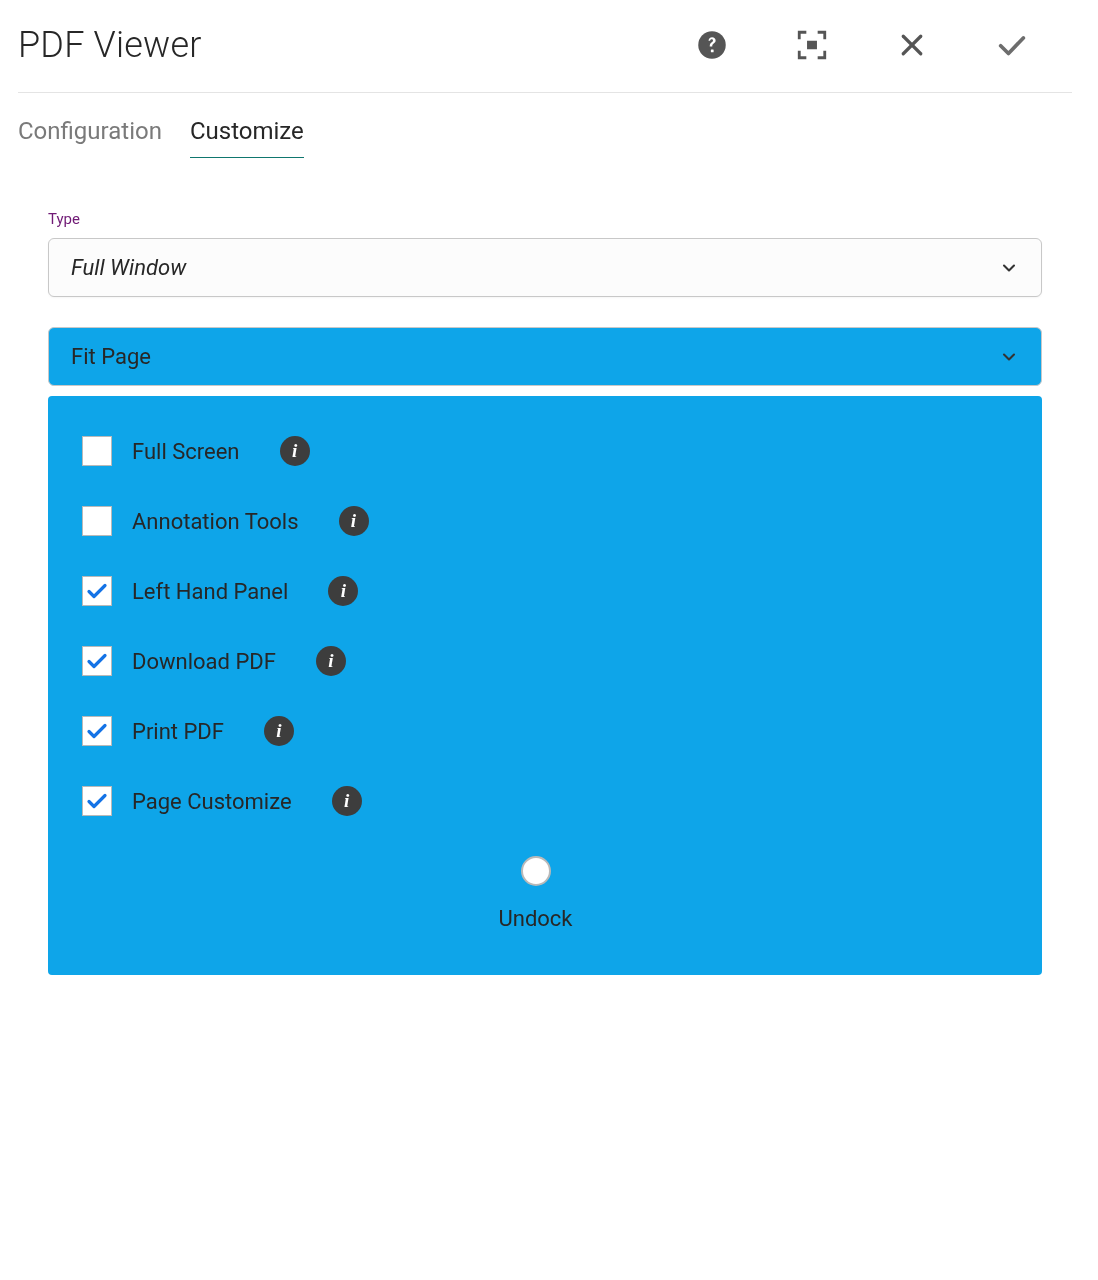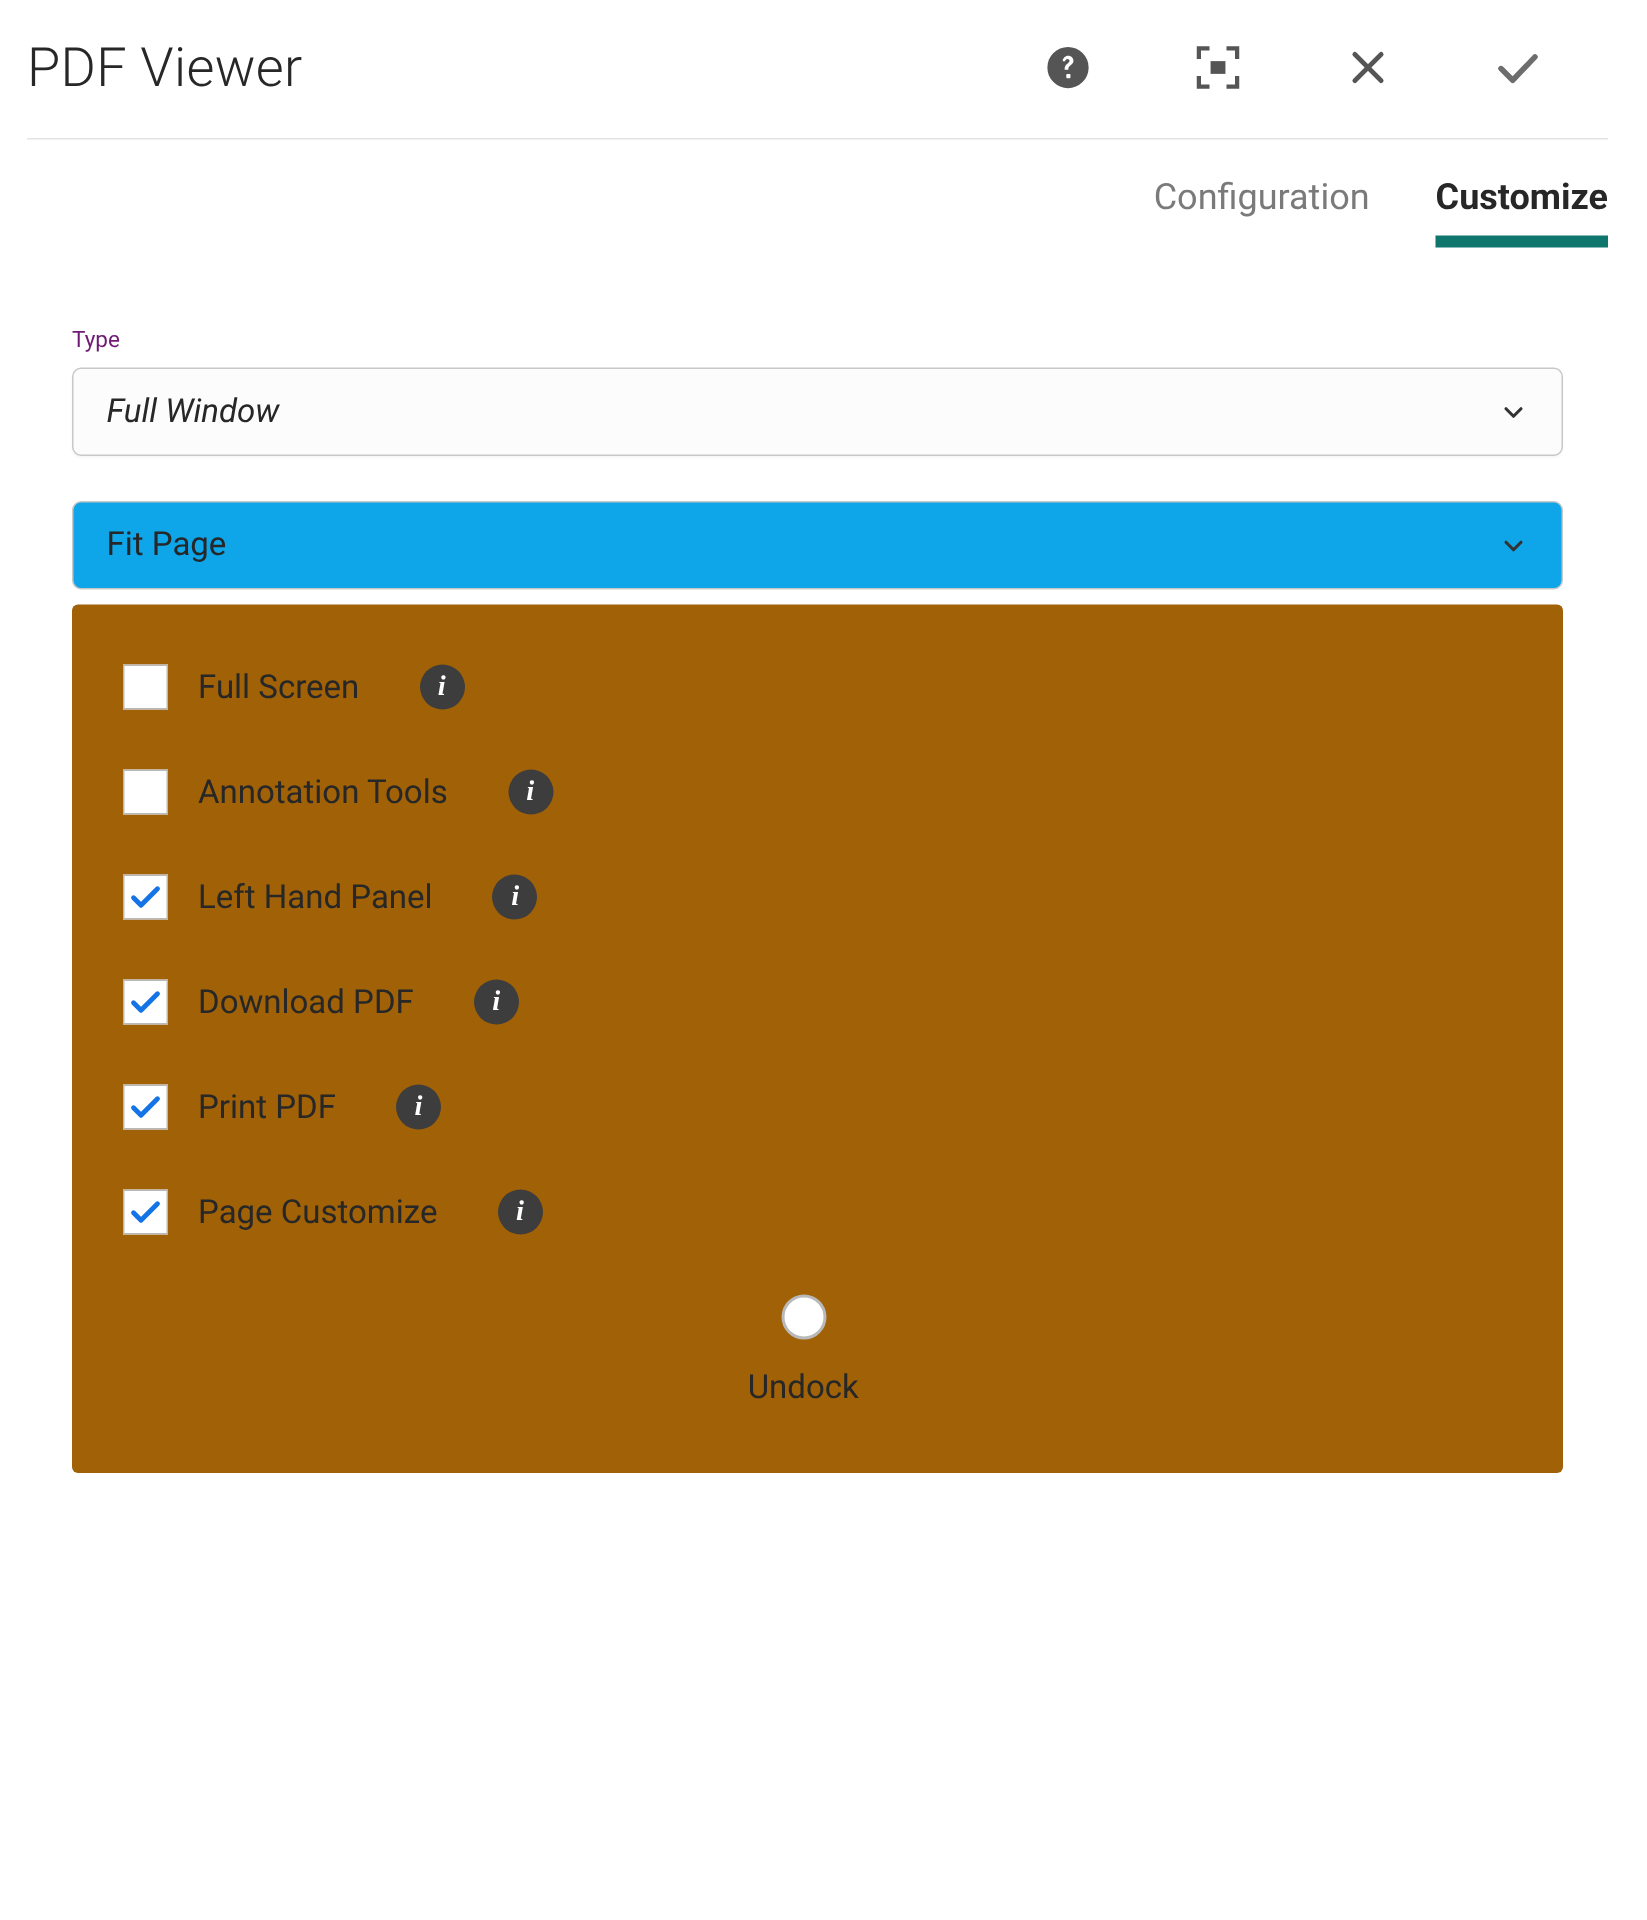--- a/index.html
+++ b/index.html
@@ -24,40 +24,40 @@
     display: flex; gap: 64px; align-items: center;
     padding-right: 42px;
   }
   .ic-btn {
     width: 36px; height: 36px; display:flex; align-items:center; justify-content:center;
     cursor: pointer; color:#555;
   }
   .rule { height:1px; background:#e4e4e4; margin: 0 18px; }
   
   .tabs {
-    display:flex; gap: 44px; padding: 24px 18px 0 18px; margin-bottom: 52px; justify-content: flex-end;
+    display:flex; gap: 28px; padding: 24px 18px 0 18px; margin-bottom: 52px;
   }
   .tab {
     font-size: 24px; color:#7a7a7a; padding-bottom: 12px; cursor:pointer;
   }
-  .tab.active { color:#272727; border-bottom: 8px solid #0f766e; font-weight: bold; }
+  .tab.active { color:#272727; border-bottom: 1px solid #0f766e; }
   
   .body { padding: 0 48px; }
   .field { margin-bottom: 30px; }
   .field-label { font-size: 15px; color:#701a75; margin-bottom: 10px; }
   .select {
     display:flex; align-items:center; justify-content:space-between;
     border: 1px solid #c8c8c8; border-radius: 6px;
     padding: 16px 22px; font-size: 22px; cursor:pointer;
     background:#0ea5e9;
   }
   .select.shadow { box-shadow: 0 1px 2px rgba(0,0,0,.04); background:#fcfcfc;font-style:italic; }
   
   .panel {
-    background:#a16207; border-radius:4px; padding: 40px 53px 44px 34px;
+    background:#0ea5e9; border-radius:4px; padding: 40px 53px 44px 34px;
   }
   .row {
     display:flex; align-items:center; gap: 20px;
     margin-bottom: 40px;
   }
   .row:last-child { margin-bottom: 0; flex-direction: column; }
   .chk {
     width: 30px; height: 30px; border:1px solid #b9b9b9; background:#fff;
     display:flex; align-items:center; justify-content:center; cursor:pointer;
     flex: 0 0 30px;

